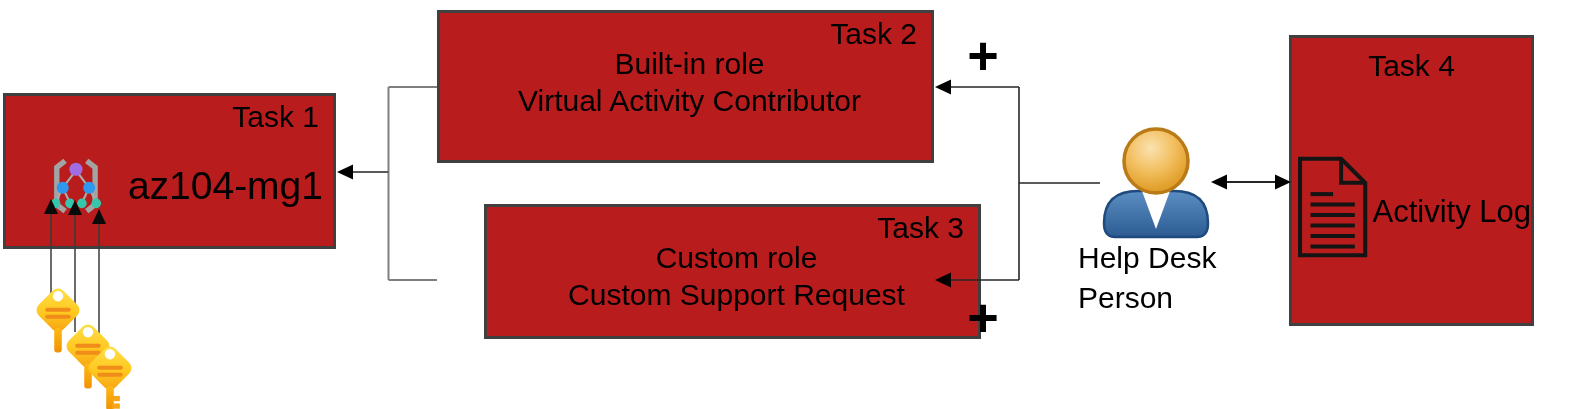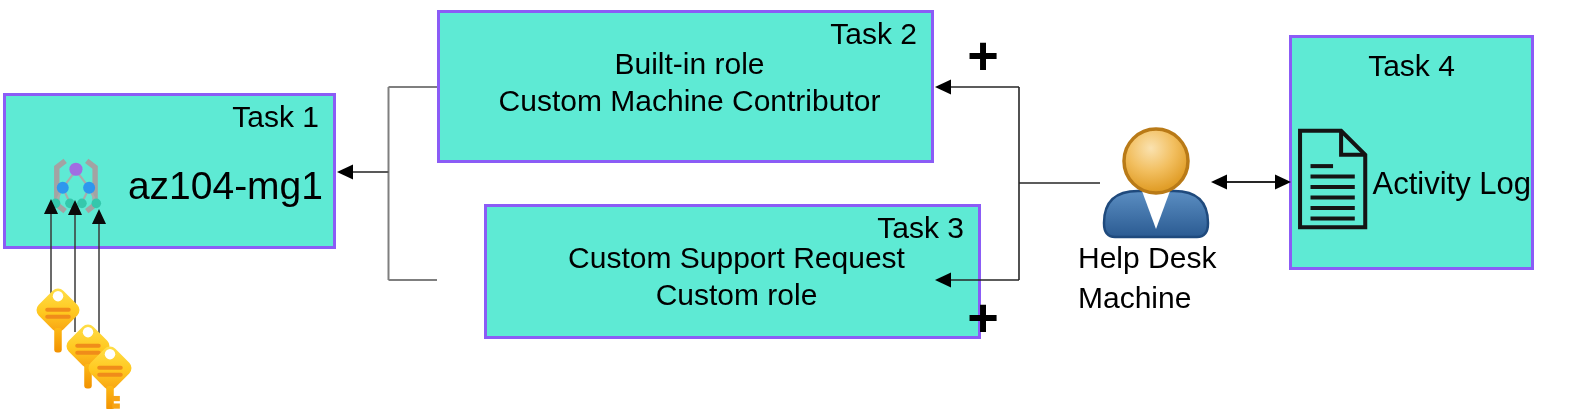--- a/index.html
+++ b/index.html
@@ -6,22 +6,22 @@
   .canvas{
     position:relative;
     width:1571px;height:409px;
     background:#ffffff;
     overflow:hidden;
     font-family:"Liberation Sans", sans-serif;
     color:#000;
   }
   .box{
     position:absolute;
-    background:#5eead4;
-    border:3px solid #8b5cf6;
+    background:#b91c1c;
+    border:3px solid #404040;
     box-sizing:border-box;
     z-index:1;
   }
   .badge{
     position:absolute;
     top:3px;right:14px;
     font-size:30px;
     line-height:36px;
     white-space:nowrap;
   }
@@ -36,21 +36,21 @@
   }
   .t1-name{font-size:39px;white-space:nowrap;}
   
   .box.task2{left:437px;top:10px;width:497px;height:153px;}
   .box.task3{left:437px;top:204px;width:497px;height:135px;margin-left:47px;}
   .two-lines{
     position:absolute;left:0;right:0;top:32px;
     text-align:center;font-size:30px;line-height:37px;padding-left:8px;
   }
   
-  .box.task4{left:1289px;top:35px;width:245px;height:235px;}
+  .box.task4{left:1289px;top:35px;width:245px;height:291px;}
   .t4-col{
     position:absolute;left:0;right:0;top:52px;bottom:0;
     display:flex;flex-direction:row;align-items:center;
   }
   .t4-caption{font-size:31px;margin-top:10px;white-space:nowrap;}
   
   svg.connectors{position:absolute;left:0;top:0;z-index:5;}
   
   svg.keys{position:absolute;left:0;top:260px;z-index:6;}
   
@@ -135,29 +135,29 @@
         <circle cx="94" cy="77" r="8" fill="#35c7ac"></circle>
       </svg>
       <span class="t1-name">az104-mg1</span>
     </div>
   </div>
 
   <div class="box task2">
     <div class="badge">Task 2</div>
     <div class="two-lines">
       <div>Built-in role</div>
-      <div>Custom Machine Contributor</div>
+      <div>Virtual Activity Contributor</div>
     </div>
   </div>
 
   <div class="box task3">
     <div class="badge">Task 3</div>
     <div class="two-lines">
+      <div>Custom role</div>
       <div>Custom Support Request</div>
-      <div>Custom role</div>
     </div>
   </div>
 
   <div class="box task4">
     <div class="badge center">Task 4</div>
     <div class="t4-col">
       <svg width="96" height="124" viewBox="0 0 100 130" aria-hidden="true">
         <g stroke="#141414" stroke-width="5" fill="none">
           <path d="M10,5 H61 L91,35 V125 H10 Z"></path>
           <path d="M61,5 V35 H91"></path>
@@ -185,21 +185,21 @@
         <stop offset="0.8" stop-color="#e2a02c"></stop>
         <stop offset="1" stop-color="#d3921c"></stop>
       </radialGradient>
     </defs>
     <path d="M15,112 Q4,112 4,98 Q4,66 38,66 L74,66 Q108,66 108,98 Q108,112 97,112 Z" fill="url(#pb)" stroke="#1f4a7d" stroke-width="2.5"></path>
     <polygon points="42,66 70,66 56,104" fill="#ffffff"></polygon>
     <circle cx="56" cy="36" r="32" fill="url(#ph)" stroke="#b97a17" stroke-width="3.5"></circle>
   </svg>
   <div class="person-label">
     <div>Help Desk</div>
-    <div>Machine</div>
+    <div>Person</div>
   </div>
 
   <div class="plus top">+</div>
   <div class="plus bottom">+</div>
 
   <svg class="keys" width="190" height="149" viewBox="0 0 190 149" aria-hidden="true">
     <defs>
       <linearGradient id="kg" x1="0" y1="0" x2="1" y2="1">
         <stop offset="0" stop-color="#ffe14d"></stop>
         <stop offset="0.55" stop-color="#ffc81f"></stop>

